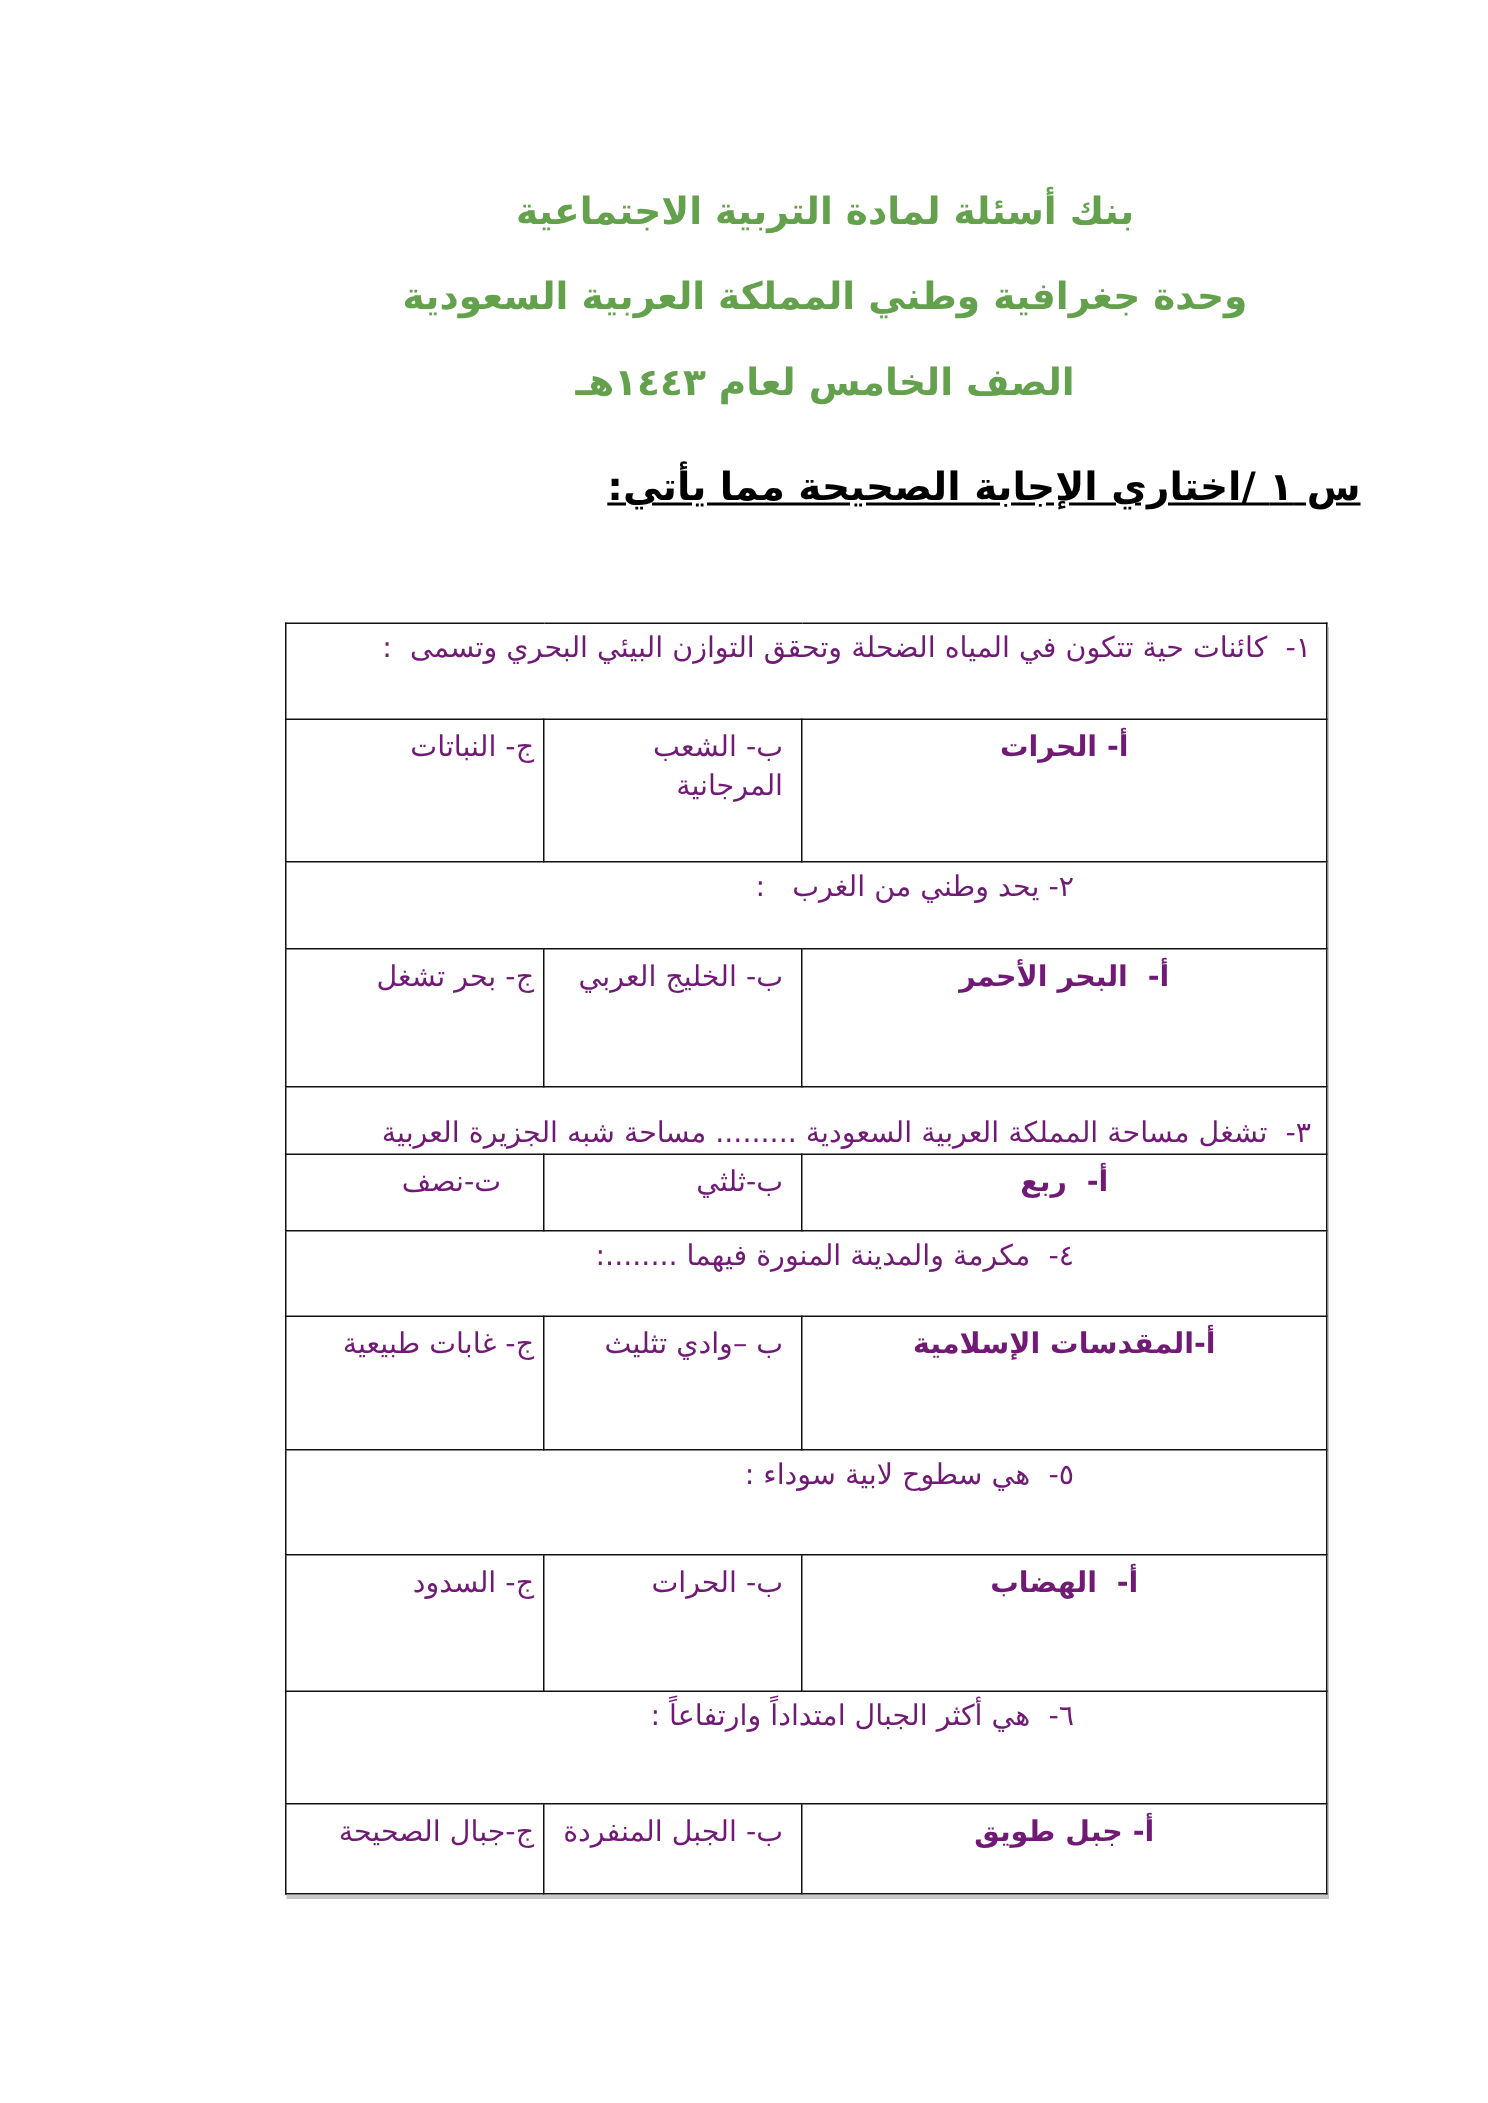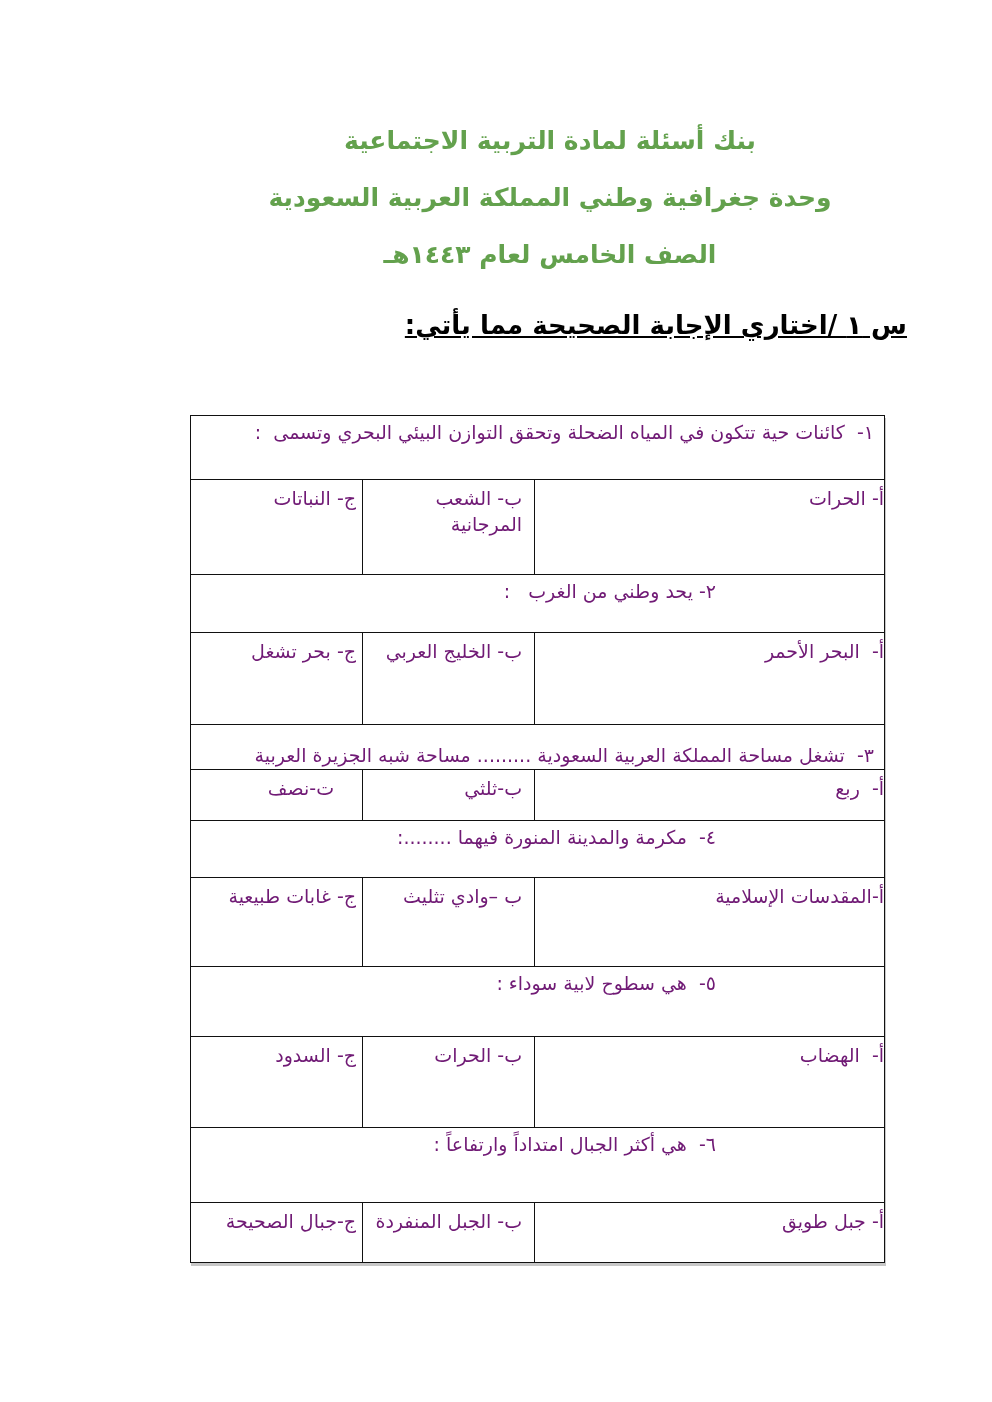--- a/index.html
+++ b/index.html
@@ -52,21 +52,21 @@
   table.quiz td {
     border: 1px solid #111;
     vertical-align: top;
     white-space: pre-wrap;
     font-size: 19px;
     line-height: 1.35;
     overflow: hidden;
   }
   td.q { padding: 4px 10px 0 6px; text-align: right; }
   td.q.pr-lg { padding-right: 168px; }
-  td.cell-a { padding-top: 6px; }
+  td.cell-a { text-align: center; padding-top: 6px; font-weight: bold; }
   td.cell-b { text-align: right; padding: 6px 12px 0 4px; }
   td.cell-c { text-align: right; padding: 6px 6px 0 4px; }
   td.pad-c { padding-right: 28px; }
   .md { font-size: 21px; }
   .lg { font-size: 23px; }
   .xl { font-size: 26px; }
   
   tr.r1  { height: 64px; }
   tr.r2  { height: 95px; }
   tr.r3  { height: 58px; }

